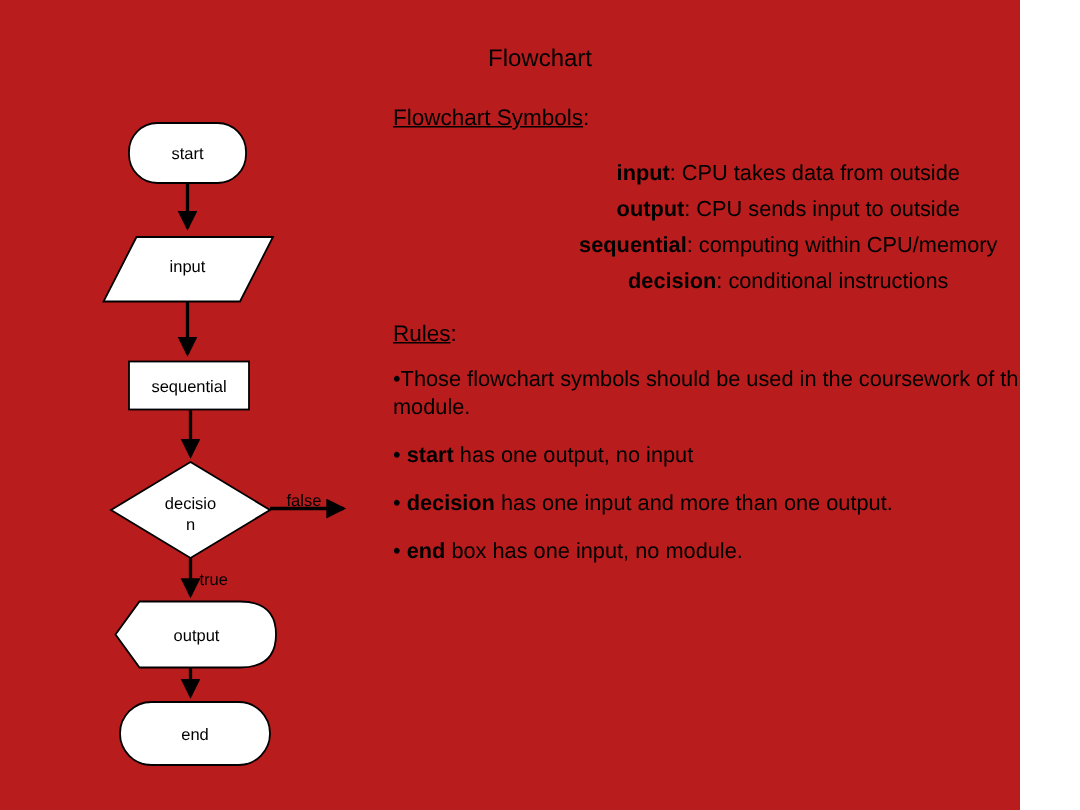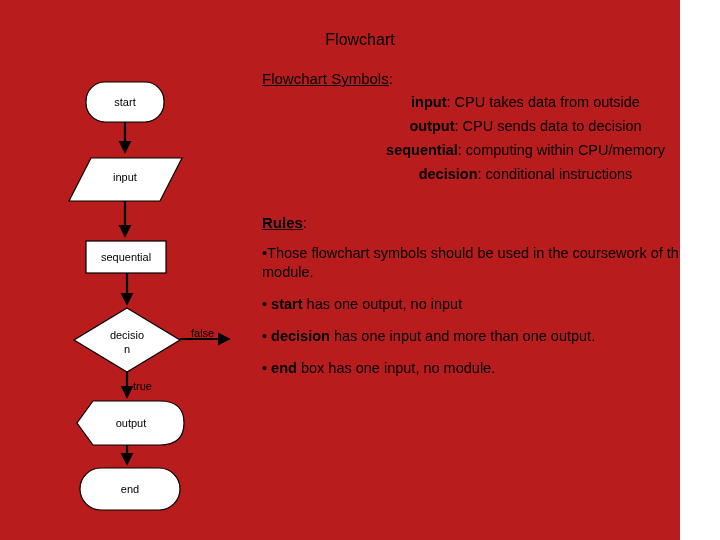--- a/index.html
+++ b/index.html
@@ -61,21 +61,21 @@
   
   .text-col {
     position: absolute;
     left: 262px;
     top: 68px;
     width: 452px;
   }
   .section-head {
     font-size: 15px;
     line-height: 22px;
-    margin: 0 0 0 0;
+    margin: 0 0 14px 0;
   }
   .section-head .u {
     text-decoration: underline;
   }
   .sym-list {
     margin: 0;
     padding: 0 0 0 75px;
     list-style: none;
   }
   .sym-item {
@@ -86,21 +86,21 @@
   }
   .sym-item b { font-weight: bold; }
 
   .rules-head {
     position: absolute;
     left: 262px;
     top: 212px;
     font-size: 15px;
     line-height: 22px;
   }
-  .rules-head .u { text-decoration: underline; font-weight: bold; }
+  .rules-head .u { text-decoration: underline; }
 
   .rules-list {
     position: absolute;
     left: 262px;
     top: 244px;
     width: 452px;
   }
   .rule {
     font-size: 14.5px;
     line-height: 19px;
@@ -177,21 +177,21 @@
     <g>
       <rect class="node-outline" x="80" y="468" width="100" height="42" rx="21" ry="21"></rect>
       <text class="shape-label" x="130" y="493">end</text>
     </g>
   </svg>
 
   <div class="text-col">
     <div class="section-head"><span class="u">Flowchart Symbols</span><span>:</span></div>
     <ul class="sym-list">
       <li class="sym-item"><b>input</b><span>: </span><span>CPU takes data from outside</span></li>
-      <li class="sym-item"><b>output</b><span>: </span><span>CPU sends data to decision</span></li>
+      <li class="sym-item"><b>output</b><span>: </span><span>CPU sends input to outside</span></li>
       <li class="sym-item"><b>sequential</b><span>: </span><span>computing within CPU/memory</span></li>
       <li class="sym-item"><b>decision</b><span>: </span><span>conditional instructions</span></li>
     </ul>
   </div>
 
   <div class="rules-head"><span class="u">Rules</span><span>:</span></div>
 
   <div class="rules-list" id="rules-list">
       <div class="rule"><span>•</span><span>Those flowchart symbols should be used in the coursework of this module.</span></div>
       <div class="rule"><span>•</span><span> </span><b>start</b><span> has one output, no input</span></div>

